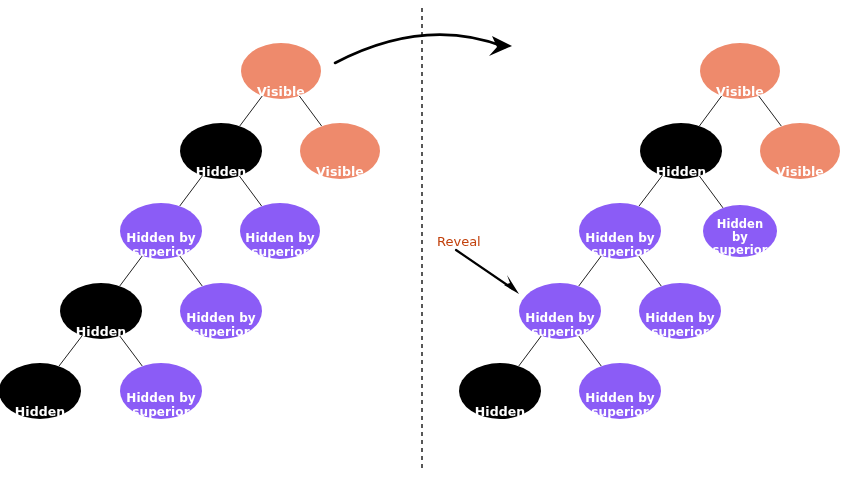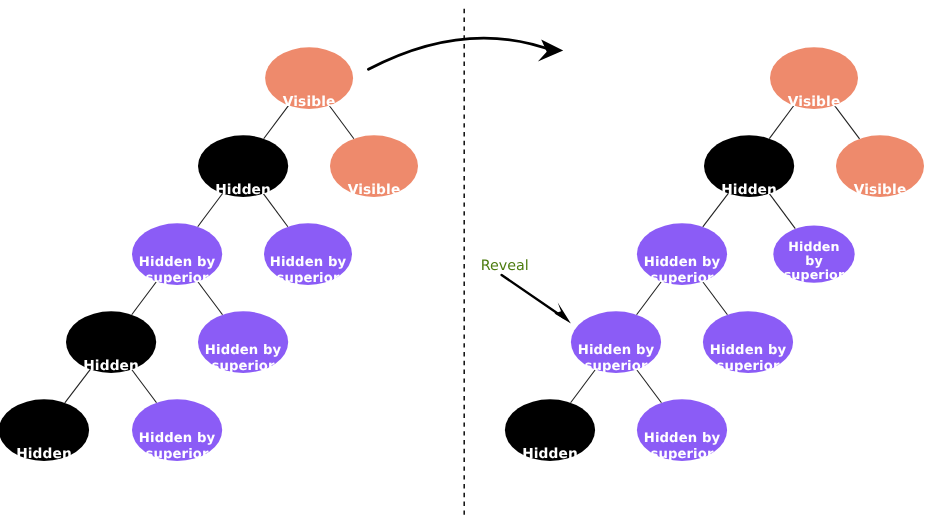--- a/index.html
+++ b/index.html
@@ -47,21 +47,21 @@
   .node.visible   { background: #ee8a6c; }
   .node.hidden    { background: #000000; }
   .node.hiddenby  { background: #8b5cf6; }
 
   .node.sz-lg   { font-size: 12.5px; }
   .node.sz-md   { font-size: 12px; }
   .node.sz-sm   { font-size: 11.5px; }
 
   .caption {
     position: absolute;
-    color: #4d7c0f;
+    color: #c2410c;
     font-size: 13px;
     font-weight: normal;
     white-space: nowrap;
     z-index: 3;
   }
 </style>
 </head>
 <body>
 
 <div id="canvas">

